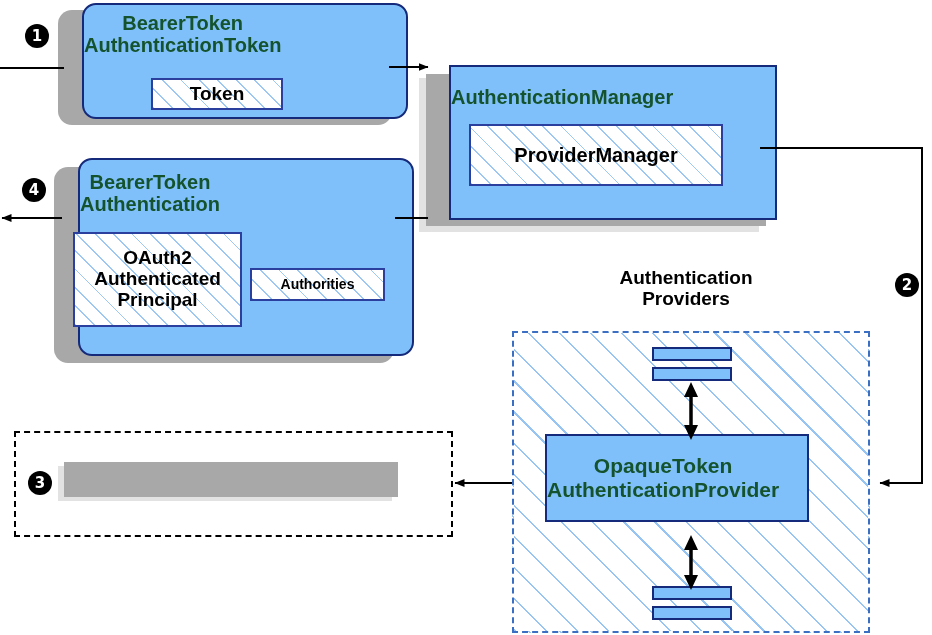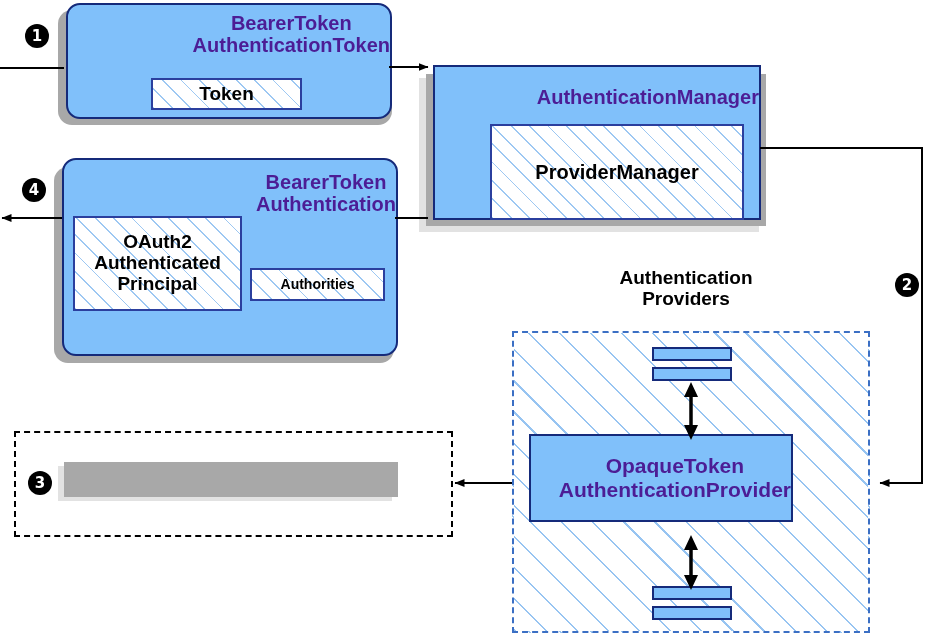--- a/index.html
+++ b/index.html
@@ -18,28 +18,29 @@
     background: #ffffff;
     overflow: hidden;
   }
 
   
   .node {
     position: absolute;
     box-sizing: border-box;
     background: #80c0fa;
     border: 2px solid #152a7a;
-    color: #4c1d95;
+    color: #14532d;
     font-weight: bold;
     text-align: center;
     line-height: 1.12;
     display: flex;
     flex-direction: column;
-    align-items: flex-end;
+    align-items: flex-start;
     z-index: 5;
+    margin-left: 16px;
   }
   .node .title {
     white-space: pre-line;
   }
 
   
   .shadow {
     position: absolute;
     background: #a8a8a8;
     z-index: 2;
@@ -219,35 +220,35 @@
   <div class="dotted-box" style="left:14px; top:431px; width:439px; height:106px;"></div>
 
   <div class="shadow2" style="left:58px; top:466px; width:334px; height:35px;"></div>
   <div class="shadow" style="left:64px; top:462px; width:334px; height:35px;"></div>
 
   <div class="shadow rounded-sh" style="left:58px; top:10px; width:334px; height:115px;"></div>
   <div class="node rounded" style="left:66px; top:3px; width:326px; height:116px; padding-top:7px; font-size:20px;">
     <div class="title">BearerToken
 AuthenticationToken</div>
   </div>
-  <div class="hatchbox" style="left:151px; top:78px; width:151px; height:32px; font-size:19px;">Token</div>
+  <div class="hatchbox" style="left:151px; top:78px; width:132px; height:32px; font-size:19px;">Token</div>
 
   <div class="shadow2" style="left:419px; top:78px; width:340px; height:154px;"></div>
   <div class="shadow" style="left:426px; top:74px; width:340px; height:152px;"></div>
   <div class="node" style="left:433px; top:65px; width:328px; height:155px; padding-top:19px; font-size:20px;">
     <div class="title">AuthenticationManager</div>
   </div>
-  <div class="hatchbox" style="left:469px; top:124px; width:254px; height:96px; font-size:20px;margin-left:21px;">ProviderManager</div>
+  <div class="hatchbox" style="left:469px; top:124px; width:254px; height:62px; font-size:20px;">ProviderManager</div>
 
   <div class="shadow rounded-sh" style="left:54px; top:167px; width:340px; height:196px;"></div>
   <div class="node rounded" style="left:62px; top:158px; width:336px; height:198px; padding-top:11px; font-size:20px;">
     <div class="title">BearerToken
 Authentication</div>
   </div>
-  <div class="hatchbox" style="left:73px; top:216px; width:169px; height:95px; font-size:19px;">OAuth2
+  <div class="hatchbox" style="left:73px; top:232px; width:169px; height:95px; font-size:19px;">OAuth2
 Authenticated
 Principal</div>
   <div class="hatchbox" style="left:250px; top:268px; width:135px; height:33px; font-size:14px;">Authorities</div>
 
   <div class="badge" style="left:25px; top:24px;">1</div>
   <div class="badge" style="left:895px; top:273px;">2</div>
   <div class="badge" style="left:28px; top:471px;">3</div>
   <div class="badge" style="left:22px; top:178px;">4</div>
 
 </div>

